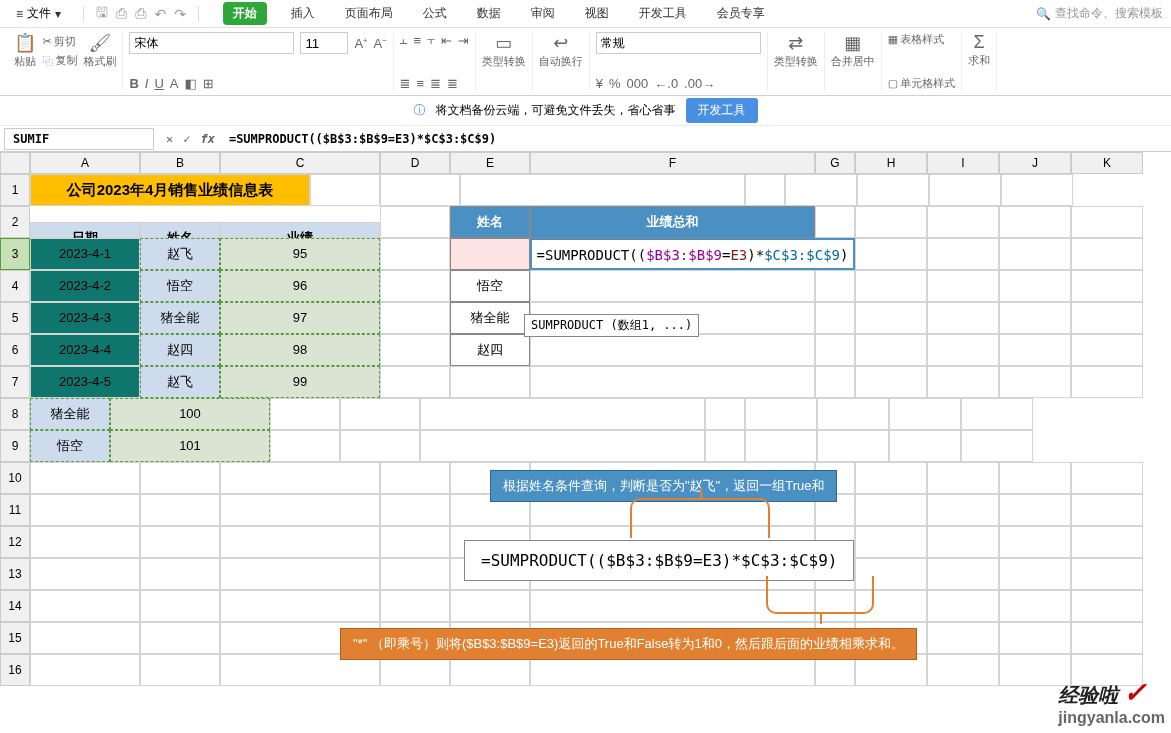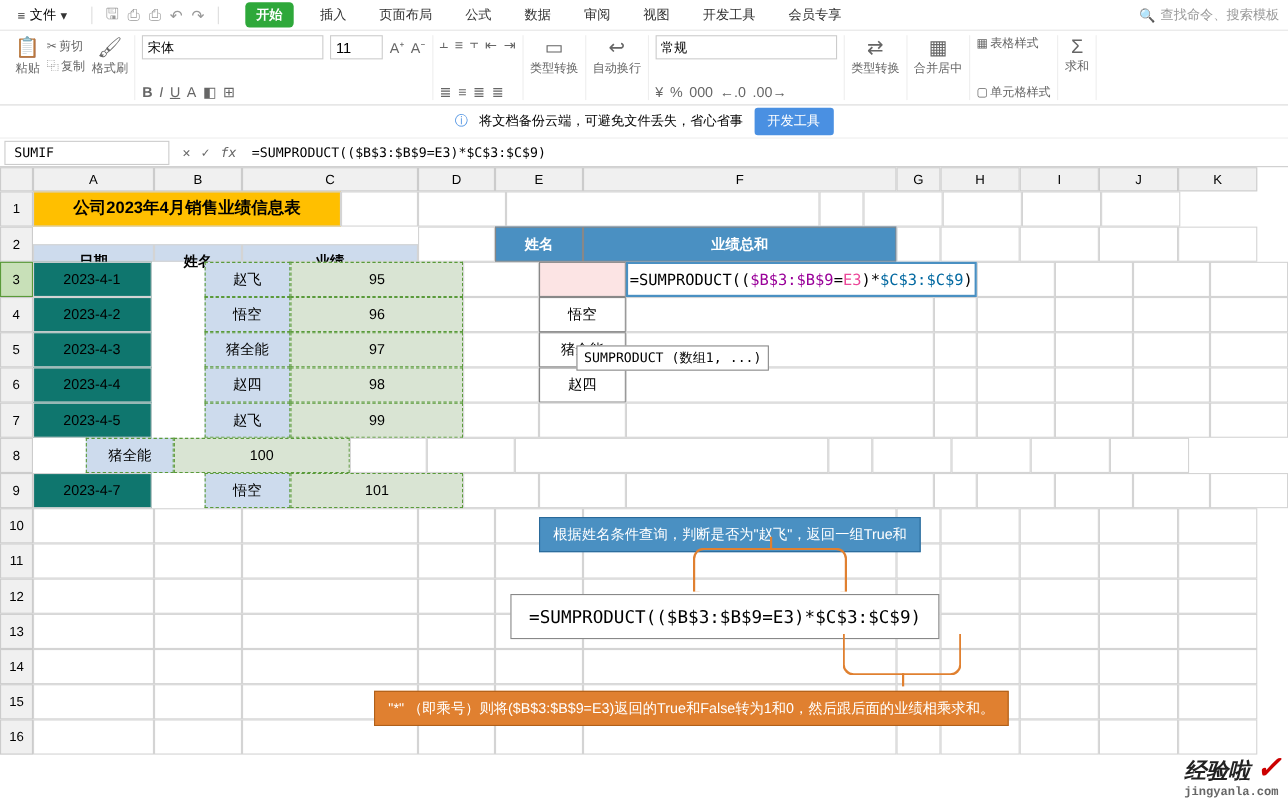--- a/index.html
+++ b/index.html
@@ -27,21 +27,21 @@
 .font-select { border: 1px solid #ccc; height: 22px; padding: 0 4px; font-size: 12px; min-width: 100px; }
 .size-select { border: 1px solid #ccc; height: 22px; padding: 0 4px; width: 48px; }
 .icon-small { font-size: 13px; color: #666; }
 
 
 .notice { height: 30px; display: flex; align-items: center; justify-content: center; gap: 10px; background: #fff; border-bottom: 1px solid #eee; }
 .notice .info-icon { color: #4a90e2; }
 .notice .login-btn { background: #4a90e2; color: #fff; padding: 4px 12px; border-radius: 3px; font-size: 12px; }
 
 
-.formula-row { height: 26px; display: flex; align-items: center; border-bottom: 1px solid #ccc; }
+.formula-row { height: 26px; display: flex; align-items: center; border-bottom: 1px solid #ccc; font-weight: bold; }
 .name-box { width: 150px; border: 1px solid #ccc; height: 22px; margin: 0 4px; display: flex; align-items: center; padding: 0 8px; font-family: Consolas, monospace; font-size: 12px; }
 .fbar-btns { display: flex; gap: 10px; padding: 0 8px; color: #666; font-family: Consolas, monospace; }
 .fbar-input { flex: 1; padding: 0 6px; font-family: Consolas, monospace; font-size: 12px; }
 
 
 .grid-wrap { position: relative; }
 .colheads { display: flex; height: 22px; }
 .corner { width: 30px; border: 1px solid #ccc; background: #f0f0f0; }
 .colhead { border: 1px solid #ccc; background: #f0f0f0; text-align: center; line-height: 20px; font-size: 12px; }
 .colA { width: 110px; } .colB { width: 80px; } .colC { width: 160px; } .colD { width: 70px; }
@@ -51,48 +51,48 @@
 .rows { }
 .grow { display: flex; height: 32px; }
 .rowhead { width: 30px; border: 1px solid #ccc; background: #f0f0f0; text-align: center; line-height: 30px; font-size: 12px; }
 .rowhead.active { background: #c8e0b8; border: 1px solid #5a9a3a; }
 .cell { border: 1px solid #d4d4d4; text-align: center; line-height: 30px; font-size: 13px; overflow: visible; white-space: nowrap; }
 
 
 .titlecell { background: #ffbf00; font-weight: bold; font-size: 15px; }
 .header1 { background: #cddbed; font-weight: bold; margin-top: 16px; }
 .datecol { background: #0f766e; }
-.namec { background: #cddbed; margin-left: 48px; }
+.namec { background: #cddbed; }
 .valc { background: #d9e4d3; }
 .marching { border: 1.5px dashed #5a9a3a !important; }
 
 .bluehead { background: #4a90c2; color: #fff; font-weight: bold; border: 1px solid #888; }
 .lookupc { background: #fff; border: 1px solid #888; }
 .lookupc.redish { background: #fce4e4; }
 .lookupc.active { border: 2px solid #4a90c2; }
 
 .formula-edit { font-family: Consolas, monospace; font-size: 14px; text-align: center; position: relative; }
 .formula-edit .p1 { color: #990099; } 
-.formula-edit .p2 { color: #ec4899; } 
+.formula-edit .p2 { color: #7f1d1d; } 
 .formula-edit .p3 { color: #0369a1; text-align: right; } 
 
 .tooltip-box { position: absolute; left: 524px; top: 314px; background: #fff; border: 1px solid #888; padding: 2px 6px; font-family: Consolas, monospace; font-size: 12px; z-index: 10; }
 
 
 .callout1 { position: absolute; left: 490px; top: 470px; background: #4a90c2; color: #fff; padding: 6px 12px; font-size: 13px; border: 1px solid #2a6a9a; }
 .bigformula { position: absolute; left: 464px; top: 540px; background: #fff; border: 1px solid #888; padding: 10px 16px; font-family: Consolas, monospace; font-size: 16px; }
 .callout2 { position: absolute; left: 340px; top: 628px; background: #e08030; color: #fff; padding: 6px 12px; font-size: 13px; border: 1px solid #b0601a; }
 
 .brace1 { position: absolute; left: 630px; top: 498px; width: 140px; height: 40px; border-top: 2px solid #e08030; border-left: 2px solid #e08030; border-right: 2px solid #e08030; border-radius: 10px 10px 0 0; }
 .brace1::after { content:''; position:absolute; left:50%; top:-12px; width:2px; height:12px; background:#e08030; }
 .brace2 { position: absolute; left: 766px; top: 576px; width: 108px; height: 38px; border-bottom: 2px solid #e08030; border-left: 2px solid #e08030; border-right: 2px solid #e08030; border-radius: 0 0 10px 10px; }
 .brace2::after { content:''; position:absolute; left:50%; bottom:-12px; width:2px; height:12px; background:#e08030; }
 
 .watermark { position: absolute; right: 6px; bottom: 6px; font-family: "KaiTi", serif; font-size: 20px; color: #222; font-weight: bold; font-style: italic; }
-.watermark .sub { font-size: 11px; color: #666; display:block; font-style:normal; font-family: Liberation Mono, monospace; }
+.watermark .sub { font-size: 16px; color: #666; display:block; font-style:normal; font-family: Liberation Sans, sans-serif; }
 .watermark .chk { color: #c00; font-size: 28px; }
 </style>
 </head>
 <body>
 
 <div class="menubar">
   <div class="file-btn">
     <span class="icon">≡</span>
     <span>文件</span>
     <span class="icon">▾</span>
@@ -380,21 +380,20 @@
         <div class="cell colE"></div>
         <div class="cell colF"></div>
         <div class="cell colG"></div>
         <div class="cell colH"></div>
         <div class="cell colI"></div>
         <div class="cell colJ"></div>
         <div class="cell colK"></div>
 </div>
 <div class="grow">
   <div class="rowhead">9</div>
-  <div class="cell datecol colA">2023-4-7</div>
   <div class="cell namec colB marching">悟空</div>
   <div class="cell valc colC marching">101</div>
   <div class="cell colD"></div>
         <div class="cell colE"></div>
         <div class="cell colF"></div>
         <div class="cell colG"></div>
         <div class="cell colH"></div>
         <div class="cell colI"></div>
         <div class="cell colJ"></div>
         <div class="cell colK"></div>

